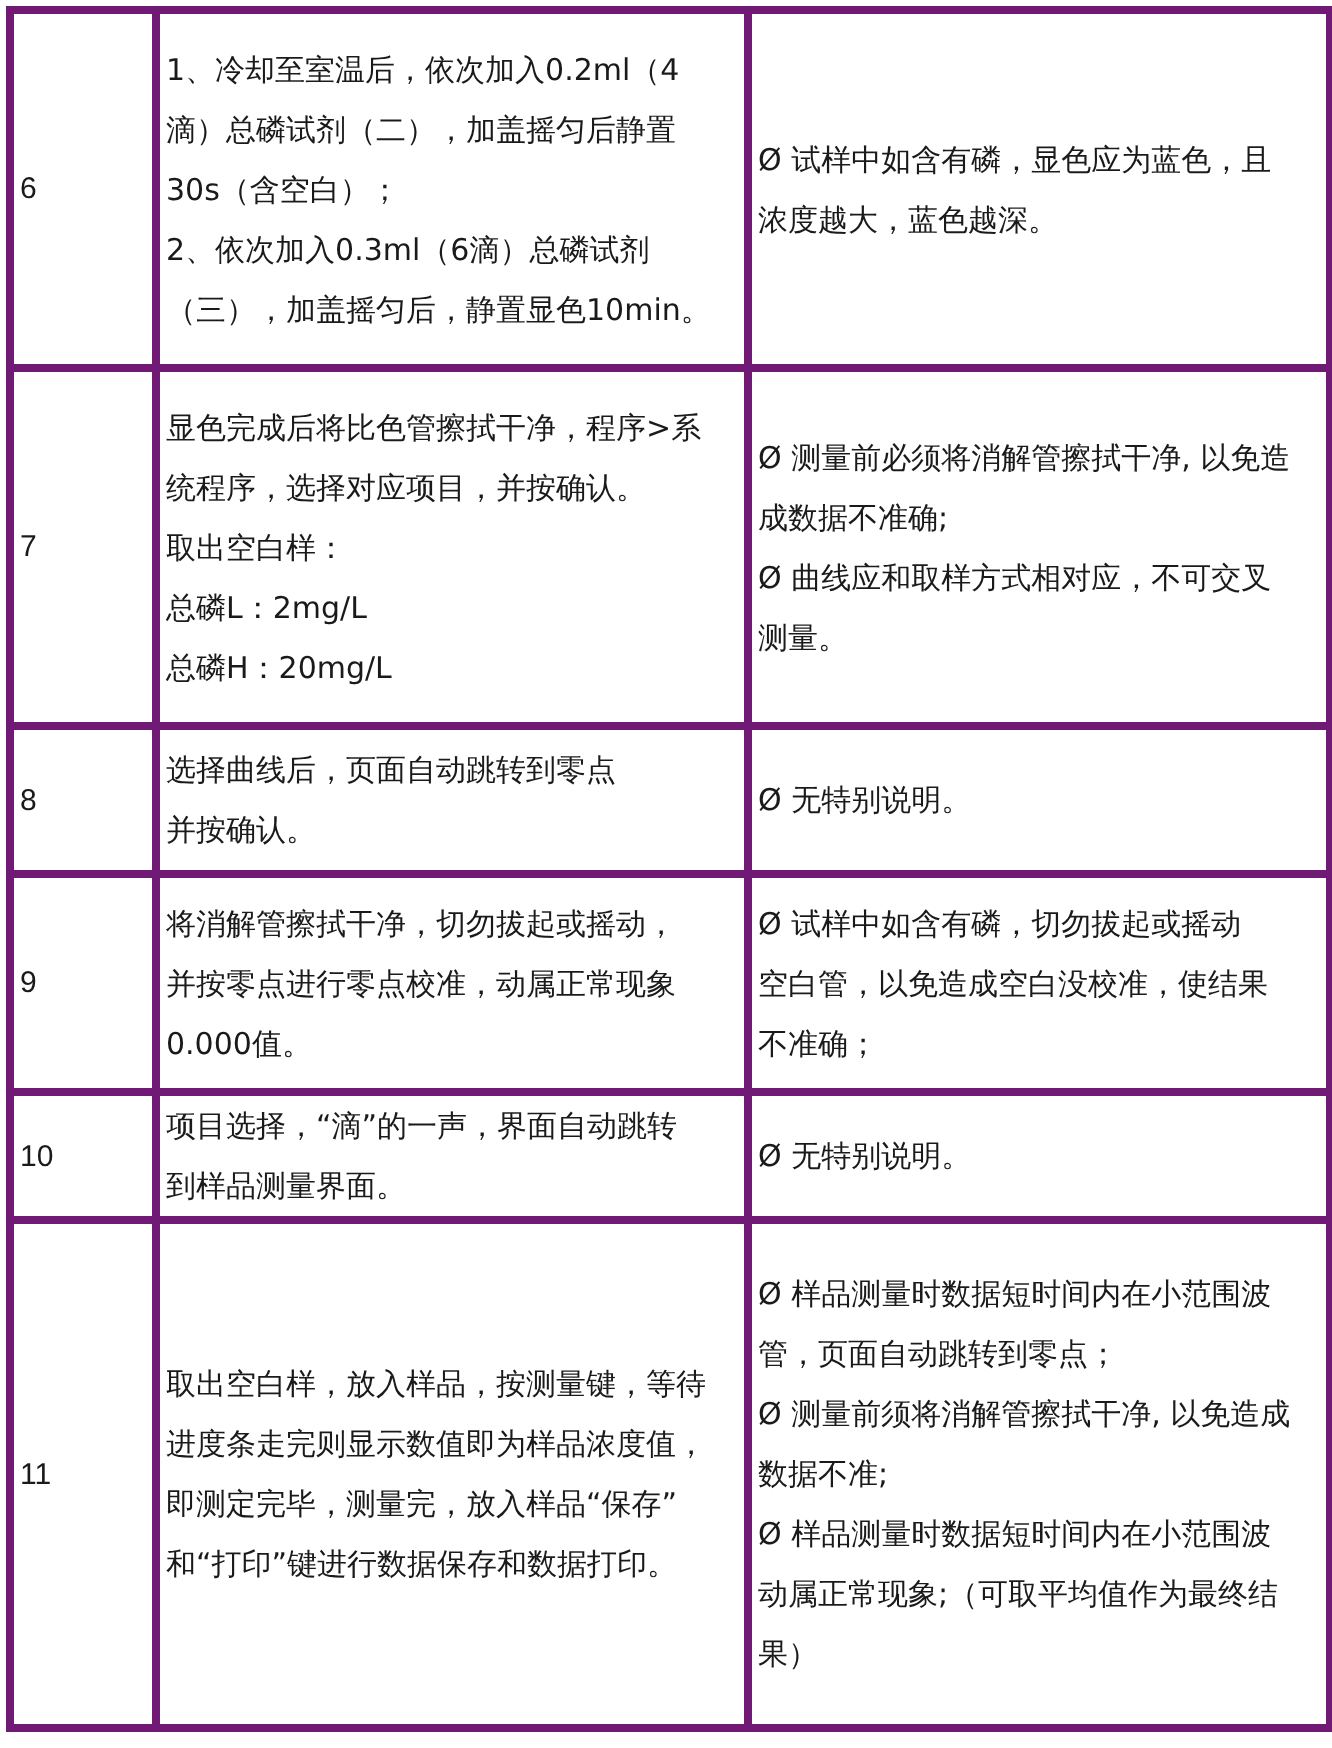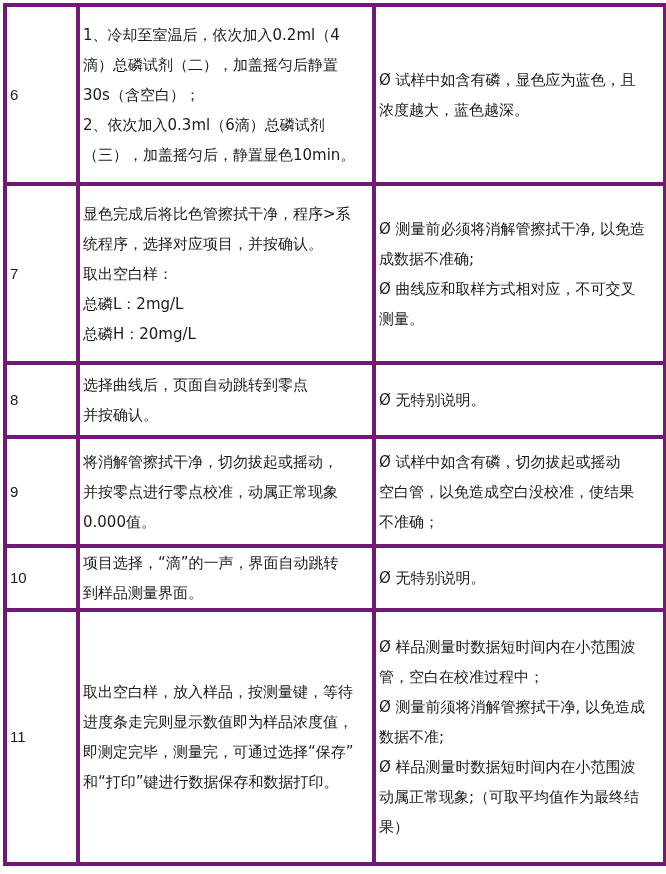--- a/index.html
+++ b/index.html
@@ -119,26 +119,26 @@
     <td>
           <span class="line">Ø 无特别说明。</span>
         </td>
   </tr>
 
   <tr style="height: 254px;">
     <td><span class="num">11</span></td>
     <td>
           <span class="line">取出空白样，放入样品，按测量键，等待</span>
           <span class="line">进度条走完则显示数值即为样品浓度值，</span>
-          <span class="line">即测定完毕，测量完，可通过选择“保存”</span>
+          <span class="line">即测定完毕，测量完，放入样品“保存”</span>
           <span class="line">和“打印”键进行数据保存和数据打印。</span>
         </td>
     <td>
           <span class="line">Ø 样品测量时数据短时间内在小范围波</span>
-          <span class="line">管，空白在校准过程中；</span>
+          <span class="line">管，页面自动跳转到零点；</span>
           <span class="line">Ø 测量前须将消解管擦拭干净, 以免造成</span>
           <span class="line">数据不准;</span>
           <span class="line">Ø 样品测量时数据短时间内在小范围波</span>
           <span class="line">动属正常现象;（可取平均值作为最终结</span>
           <span class="line">果）</span>
         </td>
   </tr>
 </tbody>
 </table>
 

